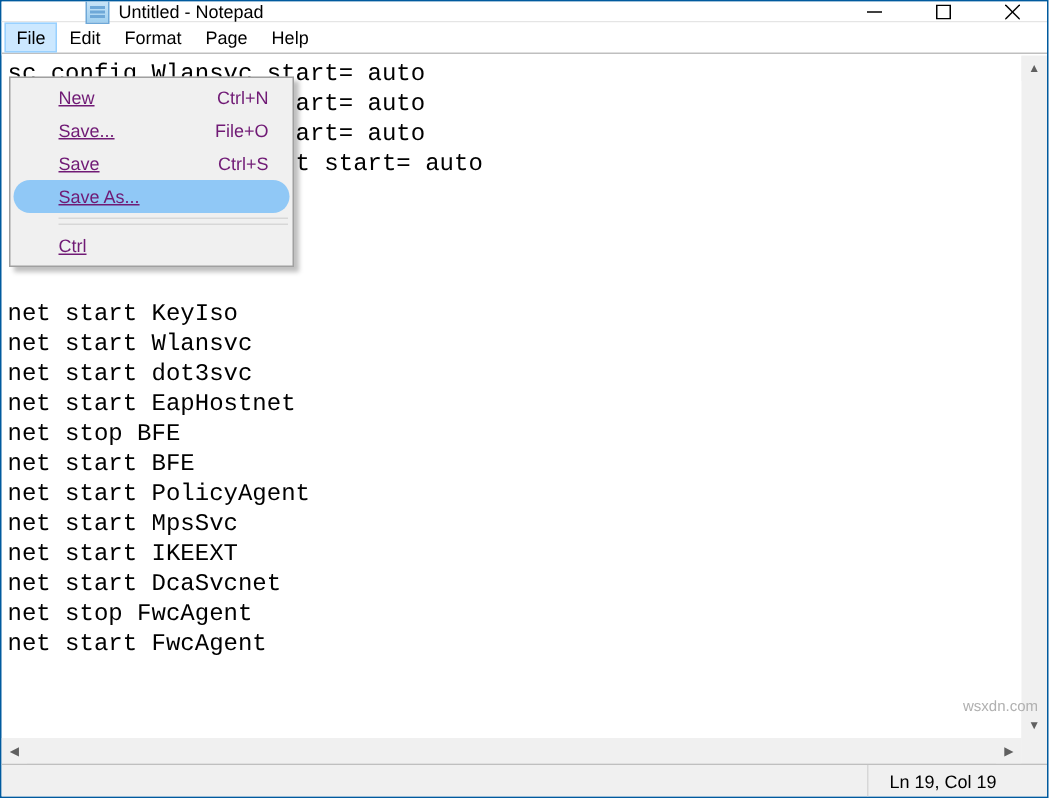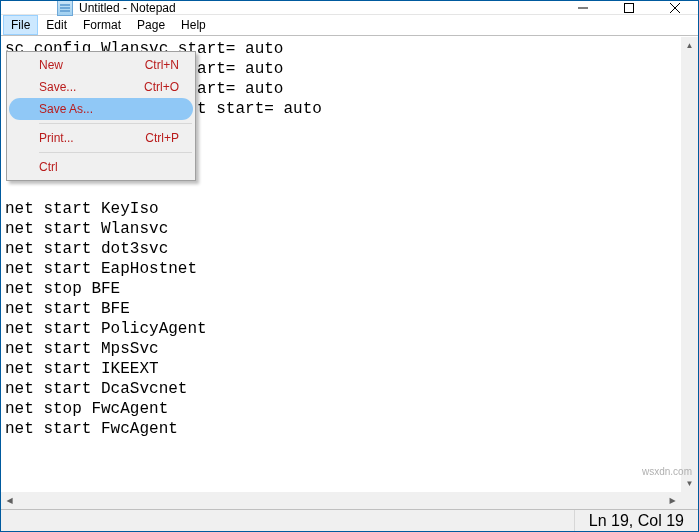--- a/index.html
+++ b/index.html
@@ -77,23 +77,24 @@
       border: 1px solid #a0a0a0;
       box-shadow: 3px 3px 3px rgba(0,0,0,0.25);
       z-index: 100;
       padding: 2px;
     }
     .dropdown-item {
       display: flex;
       align-items: center;
       height: 22px;
       padding: 0 28px 0 30px;
-      color: #b91c1c;
-      font-size: 12px;
-      position: relative;
+      color: #701a75;
+      font-size: 12px;
+      position: relative;
+      text-decoration: underline;
     }
     .dropdown-item.highlighted {
       background: #90c8f6;
       border-radius: 11px;
     }
     .dropdown-item .shortcut {
       position: absolute;
       right: 14px;
       margin-left: 33px;
     }
@@ -146,21 +147,21 @@
       position: absolute; right: 0; bottom: 0;
       width: 17px; height: 17px;
       background: #f0f0f0;
     }
     .statusbar {
       height: 22px;
       background: #f0f0f0;
       border-top: 1px solid #bfbfbf;
       display: flex;
       align-items: center;
-      font-size: 16px;
+      font-size: 12px;
       color: #000;
     }
     .statusbar-spacer { flex: 1; }
     .statusbar-cell {
       padding: 0 14px;
       border-left: 1px solid #d7d7d7;
       height: 100%;
       display: flex;
       align-items: center;
       min-width: 120px;
@@ -219,31 +220,31 @@
     </div>
 </div>
 
 <div class="dropdown">
   <div class="dropdown-item">
     <span>New</span>
       <span class="shortcut">Ctrl+N</span>
   </div>
   <div class="dropdown-item">
     <span>Save...</span>
-      <span class="shortcut">Ctrl+O</span>
+      <span class="shortcut">File+O</span>
+  </div>
+  <div class="dropdown-item">
+    <span>Save</span>
+      <span class="shortcut">Ctrl+S</span>
   </div>
   <div class="dropdown-item highlighted">
     <span>Save As...</span>
       <span class="shortcut"></span>
   </div>
   <div class="dropdown-sep"></div>
-  <div class="dropdown-item">
-    <span>Print...</span>
-      <span class="shortcut">Ctrl+P</span>
-  </div>
   <div class="dropdown-sep"></div>
   <div class="dropdown-item">
     <span>Ctrl</span>
       <span class="shortcut"></span>
   </div>
 </div>
 
 <div class="editor-wrap">
   <div class="editor" id="editor">sc config Wlansvc start= auto
 sc config dot3svc start= auto

